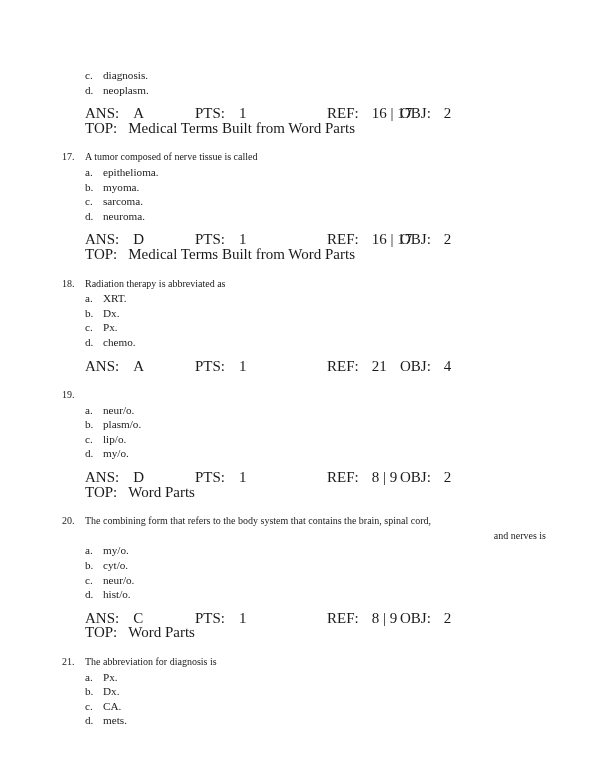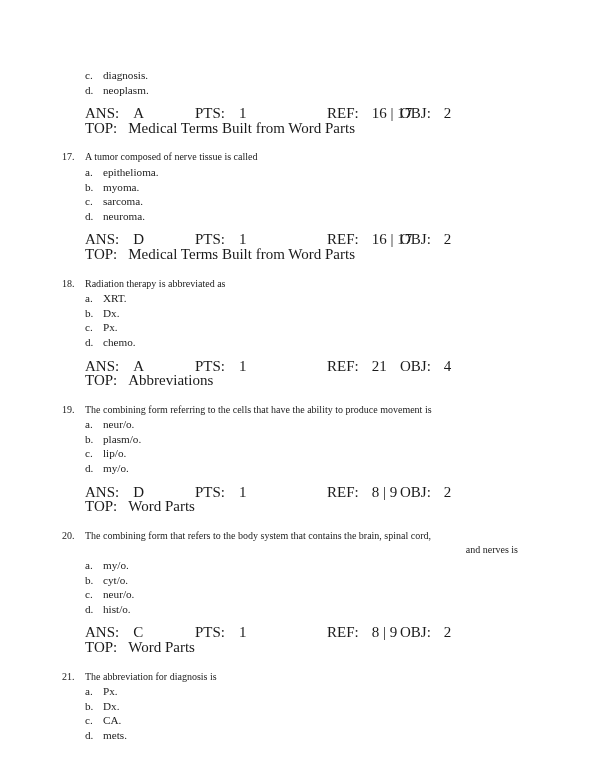--- a/index.html
+++ b/index.html
@@ -42,21 +42,21 @@
   }
   .qnum {
     width: 23px;
     flex: 0 0 23px;
     padding-left: 62px;
     box-sizing: content-box;
     text-align: left;
   }
   .qtext {
     flex: 1 1 auto;
-    padding-right: 82px;
+    padding-right: 54px;
   }
   .qtext .cont {
     display: block;
     text-align: right;
   }
 
   
   .opt {
     display: flex;
     font-size: 11.2px;
@@ -190,30 +190,26 @@
           <span class="opt-letter">d.</span>
           <span class="opt-text">chemo.</span>
         </div>
         <div class="meta">
           <div class="meta-row">
             <span class="cell c-ans"><span class="lbl">ANS:</span><span class="val">A</span></span>
             <span class="cell c-pts"><span class="lbl">PTS:</span><span class="val">1</span></span>
             <span class="cell c-ref"><span class="lbl">REF:</span><span class="val">21</span></span>
             <span class="cell c-obj"><span class="lbl">OBJ:</span><span class="val">4</span></span>
           </div>
-          <div class="meta-row">
-            <span class="cell c-top"><span class="lbl">TOP:</span><span class="val">Abbreviations</span></span>
-          </div>
         </div>
       </div>
       <div class="gap-block"></div>
       <div class="qblock">
         <div class="qrow">
           <span class="qnum">19.</span>
-          <span class="qtext"><span>The combining form referring to the cells that have the ability to produce movement is</span></span>
         </div>
         <div class="opt">
           <span class="opt-letter">a.</span>
           <span class="opt-text">neur/o.</span>
         </div>
         <div class="opt">
           <span class="opt-letter">b.</span>
           <span class="opt-text">plasm/o.</span>
         </div>
         <div class="opt">

